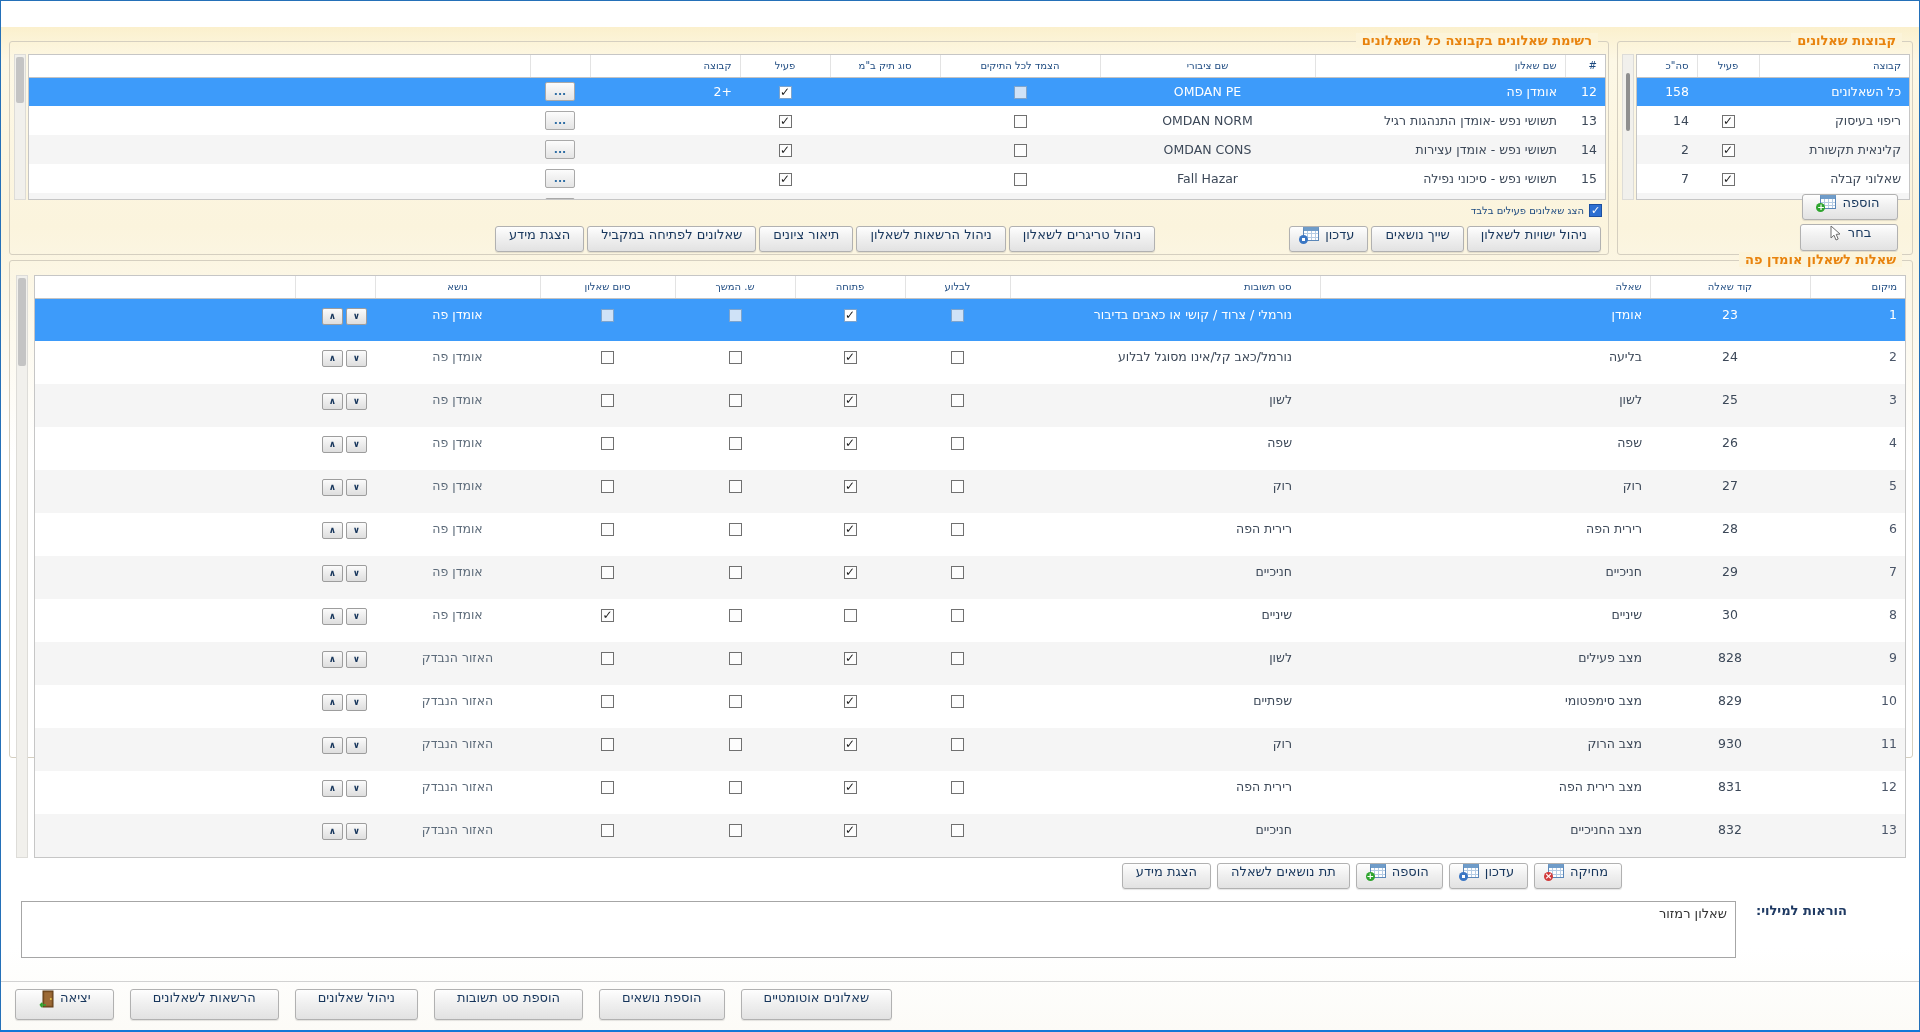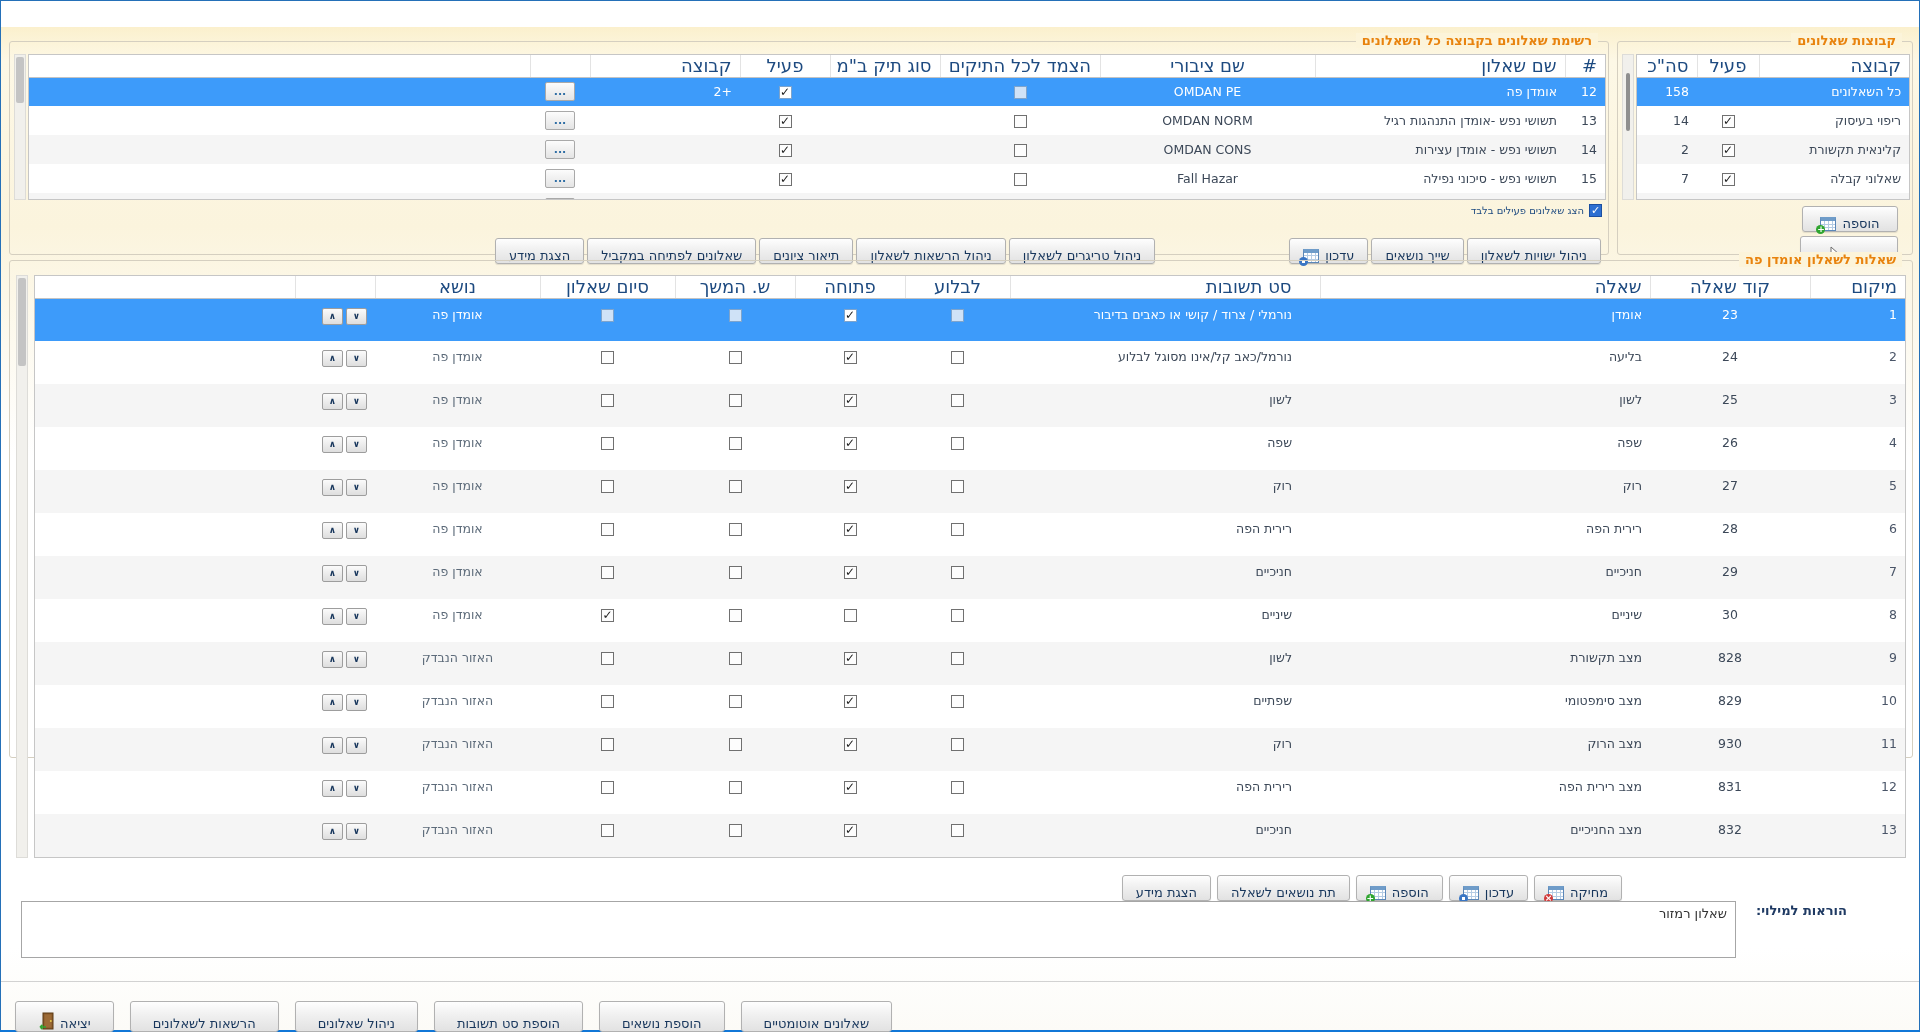--- a/index.html
+++ b/index.html
@@ -29,21 +29,21 @@
   .panel-title { position:absolute; top:-9px; right:10px; padding:0 6px; color:#e8830e;
                  font-weight:bold; font-size:13px; background:#fcf4da; white-space:nowrap; }
 
   .list-panel      { left:8px;    top:14px;  width:1600px; height:214px; }
   .groups-panel    { left:1616px; top:14px;  width:296px;  height:214px; }
   .questions-panel { left:8px;    top:233px; width:1904px; height:498px; }
 
   
   .tbl-viewport { position:absolute; overflow:hidden; background:#fff; border:1px solid #c6c6c6; }
   table { width:100%; table-layout:fixed; border-collapse:collapse; }
-  th { height:22px; font-weight:400; color:#1d4a80; font-size:18px; text-align:right;
+  th { height:22px; font-weight:400; color:#1d4a80; font-size:10px; text-align:right;
        padding:0 8px; border-bottom:1px solid #c3c3c3; border-left:1px solid #e3e3e3;
        white-space:nowrap; overflow:hidden; background:#fff; }
   th:last-child { border-left:none; }
   td { font-size:12.5px; color:#3c4858; padding:0 8px; white-space:nowrap; overflow:hidden; }
   .top-tbl td { height:29px; vertical-align:middle; }
   .q-tbl td { height:43px; vertical-align:top; padding-top:8px; }
   tbody tr:nth-child(odd)  { background:#f5f5f5; }
   tbody tr:nth-child(even) { background:#ffffff; }
   tbody tr.selected { background:#3d9bfa !important; }
   tbody tr.selected td { color:#fff; }
@@ -73,24 +73,24 @@
         font-weight:bold; line-height:1; font-family:inherit; padding:0; }
   .arrow-up::before { content:"∧"; }
   .arrow-down::before { content:"∨"; }
 
   
   .vscroll { position:absolute; width:12px; background:#f1f0ec; border:1px solid #dddcd8; }
   .vscroll .thumb { position:absolute; left:1px; right:1px; background:#c4c4c4; border-radius:2px; }
   .vscroll .thumb.dark { left:3px; right:3px; background:#8f8f8f; }
 
   
-  .btn { display:inline-flex; align-items:flex-end; justify-content:center; gap:6px; height:26px;
+  .btn { display:inline-flex; align-items:flex-start; justify-content:center; gap:6px; height:26px;
          padding:0 13px; background:linear-gradient(#fefefe,#f0f0f0 45%,#e2e2e2);
          border:1px solid #b1b1b1; border-radius:3px; font-size:13px; color:#17365c;
-         font-family:inherit; box-shadow:0 1px 1px rgba(0,0,0,.10); white-space:nowrap;margin-top:12px; }
+         font-family:inherit; box-shadow:0 1px 1px rgba(0,0,0,.10); white-space:nowrap; }
   .list-buttons { position:absolute; top:184px; right:7px; display:flex; gap:3px; }
   .btn-spacer { width:128px; }
   .q-buttons { position:absolute; top:602px; right:290px; display:flex; gap:6px; }
   .groups-add-btn    { position:absolute; top:152px; right:14px; min-width:96px; }
   .groups-select-btn { position:absolute; top:182px; right:14px; min-width:98px; height:27px; }
   .show-active { position:absolute; top:162px; right:6px; display:inline-flex; align-items:center;
                  gap:5px; font-size:10px; color:#1d4a80; }
 
   
   .grid-ic { position:relative; width:16px; height:14px; flex:0 0 16px;
@@ -504,21 +504,21 @@
                     <button class="arrow-btn arrow-up"></button>
                     <button class="arrow-btn arrow-down"></button>
                   </span>
                 </td>
                 <td></td>
               </tr>
 
               <tr>
                 <td class="pos-cell">9</td>
                 <td class="center">828</td>
-                <td>מצב תקשורת</td>
+                <td>מצב פעילים</td>
                 <td class="ans-cell">לשון</td>
                 <td class="center"><span class="cb"></span></td>
                 <td class="center"><span class="cb checked"></span></td>
                 <td class="center"><span class="cb"></span></td>
                 <td class="center"><span class="cb"></span></td>
                 <td class="center topic-cell">האזור הנבדק</td>
                 <td>
                   <span class="arrows" dir="ltr">
                     <button class="arrow-btn arrow-up"></button>
                     <button class="arrow-btn arrow-down"></button>

